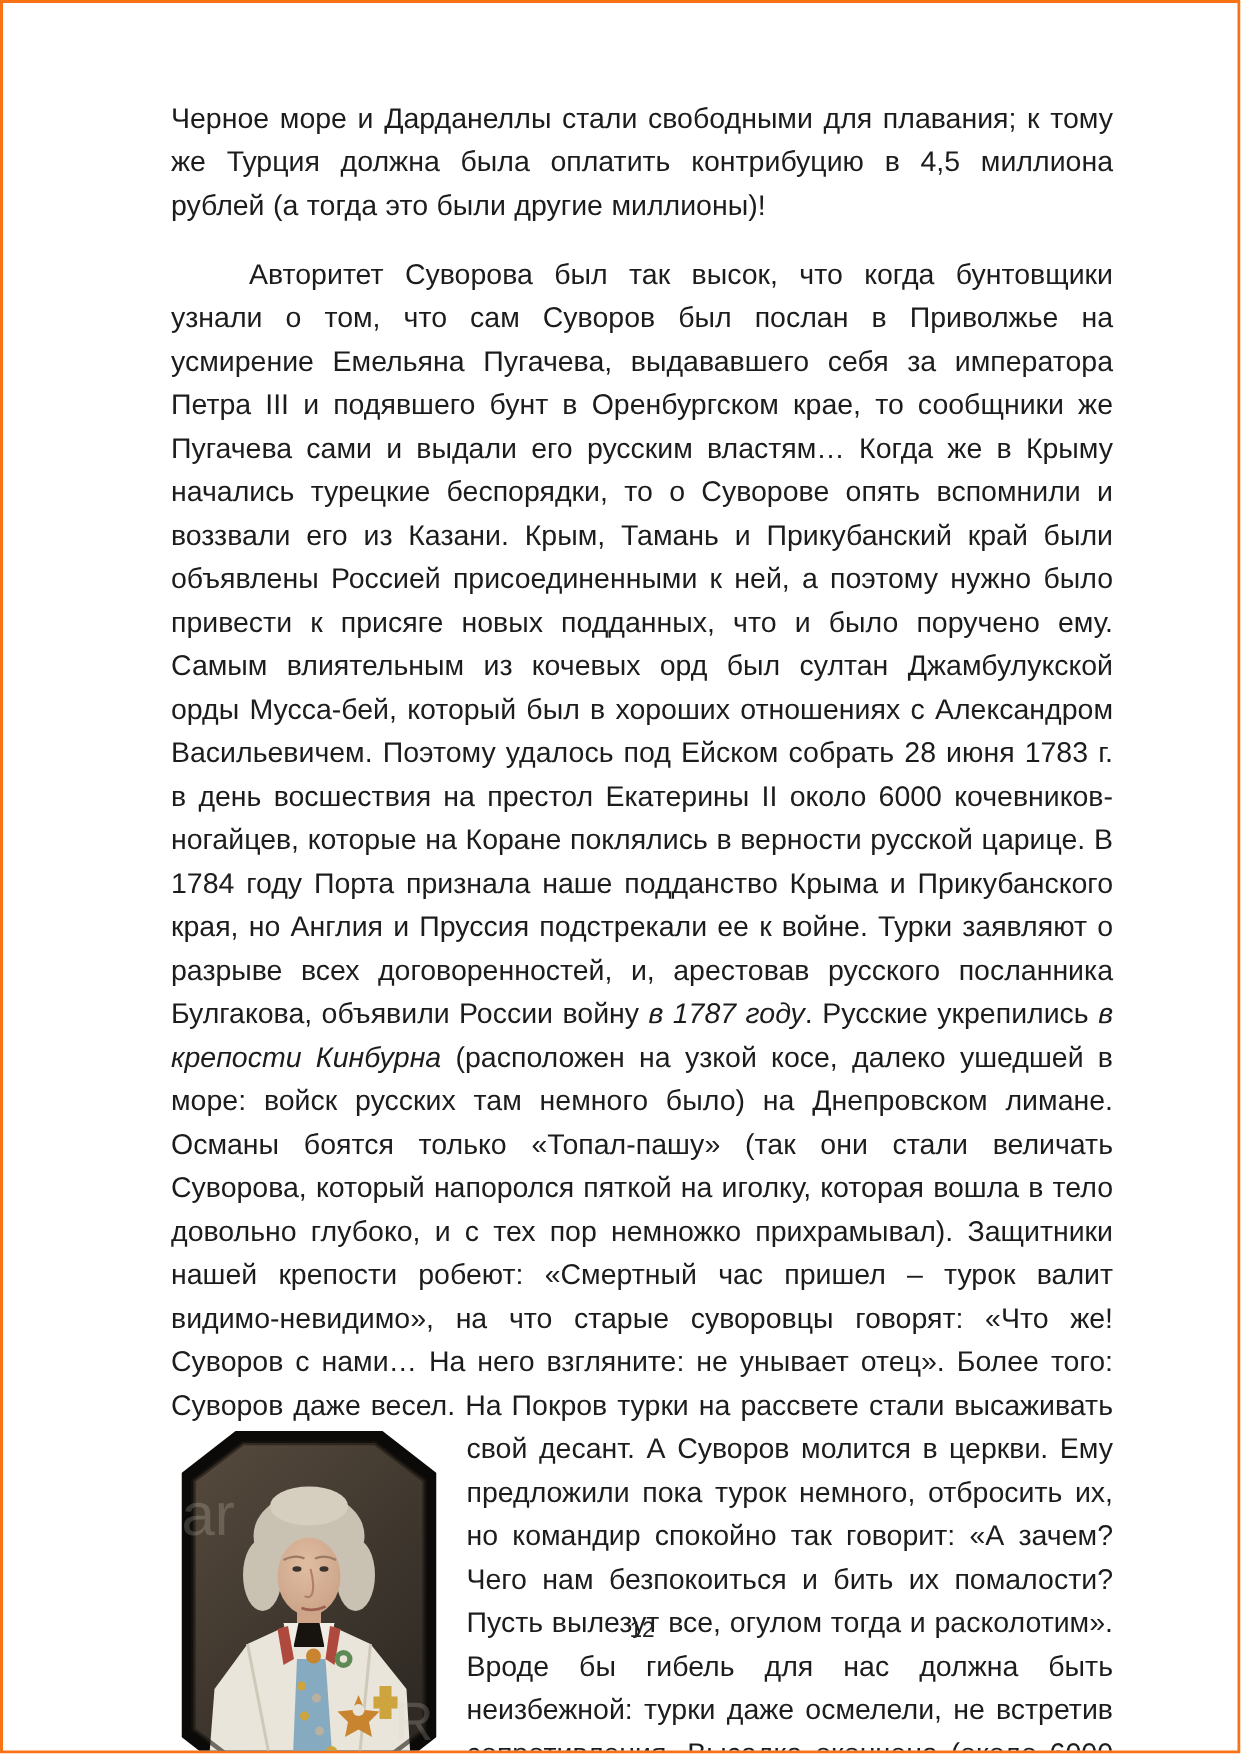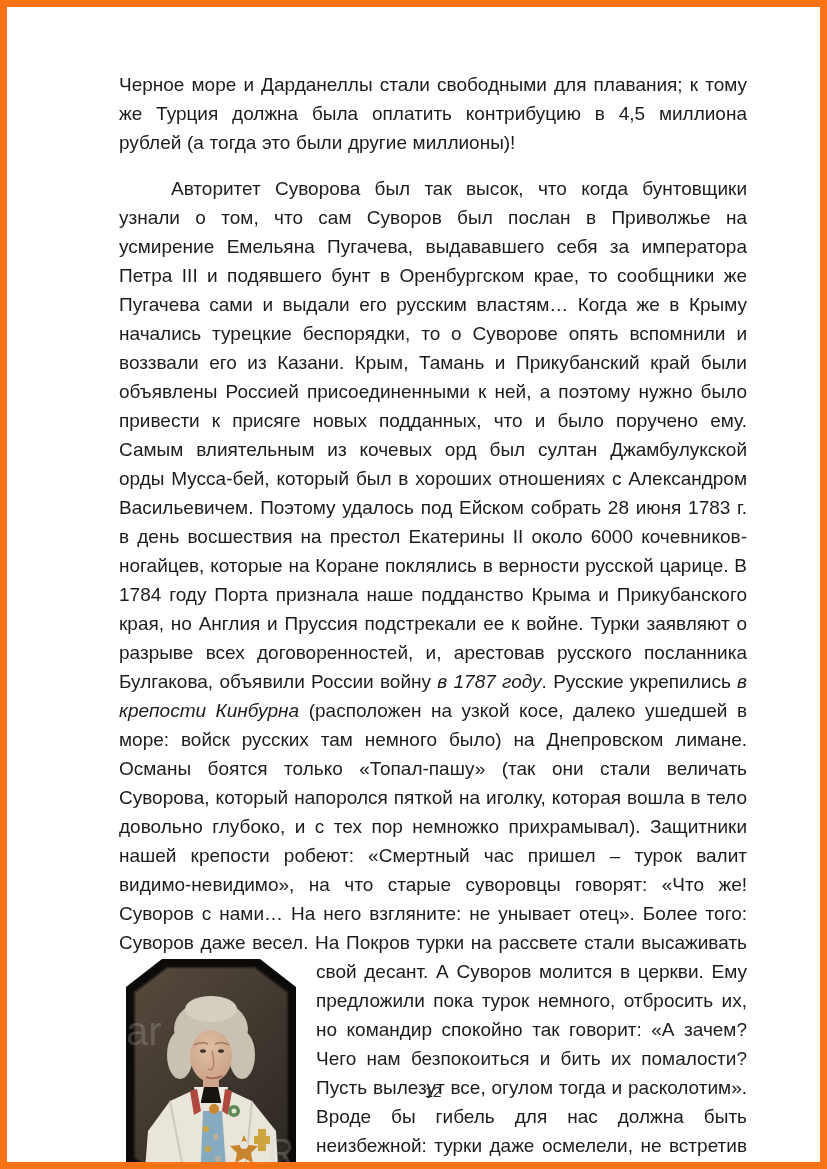--- a/index.html
+++ b/index.html
@@ -1,18 +1,18 @@
 <!DOCTYPE html>
 <html lang="ru"><head>
 <meta charset="utf-8">
 <style>
   html,body{margin:0;padding:0;background:#ffffff;}
   .page{
     width:827px;height:1169px;box-sizing:border-box;position:relative;
-    background:#ffffff;border:7px solid #f97316;
+    background:#ffffff;border:2px solid #f97316;
     font-family:"Liberation Sans","DejaVu Sans",sans-serif;
     color:#1c1c1c;overflow:hidden;
   }
   .content{position:absolute;left:112px;top:63px;width:628px;}
   .para{
     font-size:19px;line-height:29px;text-align:justify;
     margin:0;word-spacing:0.02em;
   }
   .para.spaced{margin-top:17px;}
   .para.indent{text-indent:52px;}
@@ -20,21 +20,21 @@
   
   .portrait{
     float:left;width:170px;height:232px;margin:2px 20px 8px 7px;
     position:relative;text-indent:0;
   }
   .portrait svg{display:block;width:170px;height:232px;}
   .wm{
     position:absolute;font-family:"Liberation Sans",sans-serif;
     color:#d8d2c6;opacity:0.22;pointer-events:none;font-weight:400;
   }
-  .wm-left{left:0px;top:58px;font-size:40px;}
+  .wm-left{left:0px;top:42px;font-size:40px;}
   .wm-right{right:2px;bottom:24px;font-size:36px;}
   .page-number{
     position:absolute;left:112px;top:1076px;width:628px;
     text-align:center;font-size:15px;color:#222222;
   }
 </style>
 </head>
 <body>
 
 <div class="page">

